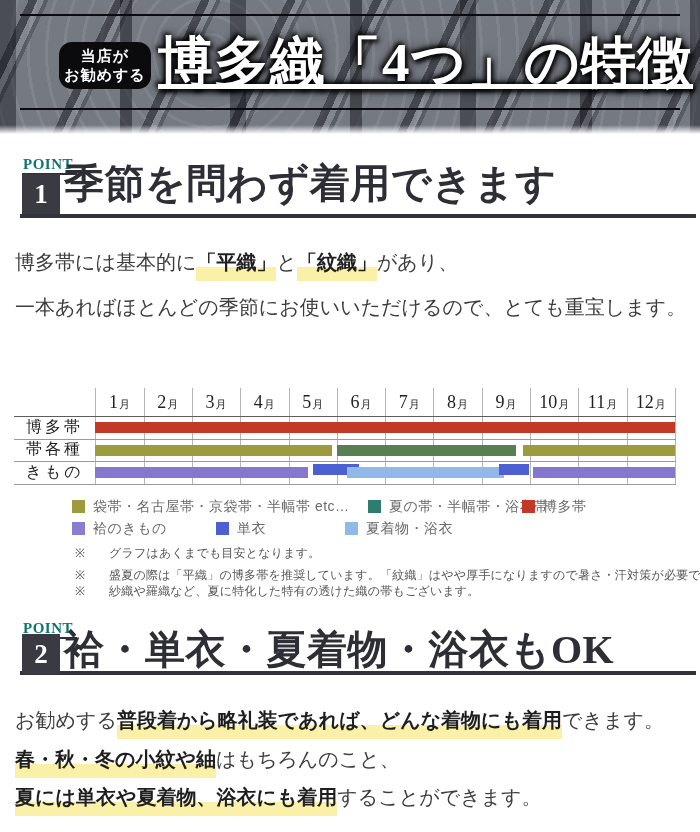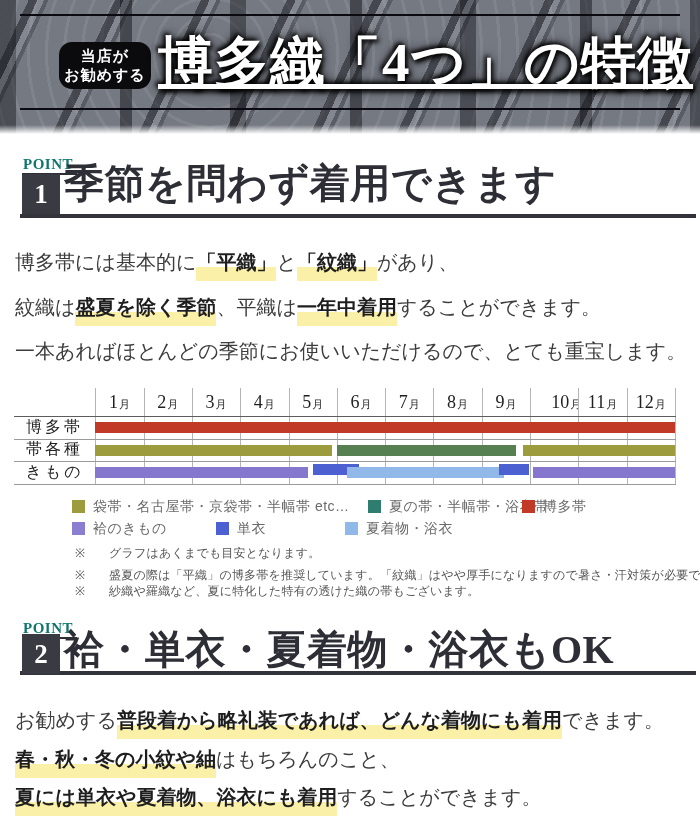--- a/index.html
+++ b/index.html
@@ -94,21 +94,20 @@
     <div class="banner-title">博多織「4つ」の特徴</div>
   </div>
 
   <div class="point-word pw1">POINT</div>
   <div class="point-square ps1">1</div>
   <div class="heading h1">季節を問わず着用できます</div>
   <div class="rule r1"></div>
 
   <div class="para para1">
       <div class="pline"><span>博多帯には基本的に</span><span class="hl">「平織」</span><span>と</span><span class="hl">「紋織」</span><span>があり、</span></div>
-      <div class="pline"><span>紋織は</span><span class="hl">盛夏を除く季節</span><span>、平織は</span><span class="hl">一年中着用</span><span>することができます。</span></div>
       <div class="pline"><span>一本あればほとんどの季節にお使いいただけるので、とても重宝します。</span></div>
     </div>
 
   <div class="chart">
       <div class="month" style="left: 95.3px; width: 48.31px;">
         <span class="m-num">1</span>
         <span class="m-unit">月</span>
       </div>
       <div class="month" style="left: 143.61px; width: 48.31px;">
         <span class="m-num">2</span>
@@ -135,21 +134,21 @@
         <span class="m-unit">月</span>
       </div>
       <div class="month" style="left: 433.47px; width: 48.31px;">
         <span class="m-num">8</span>
         <span class="m-unit">月</span>
       </div>
       <div class="month" style="left: 481.78px; width: 48.31px;">
         <span class="m-num">9</span>
         <span class="m-unit">月</span>
       </div>
-      <div class="month" style="left: 530.09px; width: 48.31px; padding-left: 12px;">
+      <div class="month" style="left: 530.09px; width: 48.31px;">
         <span class="m-num">10</span>
         <span class="m-unit">月</span>
       </div>
       <div class="month" style="left: 578.4px; width: 48.31px;">
         <span class="m-num">11</span>
         <span class="m-unit">月</span>
       </div>
       <div class="month" style="left: 626.71px; width: 48.31px;">
         <span class="m-num">12</span>
         <span class="m-unit">月</span>

